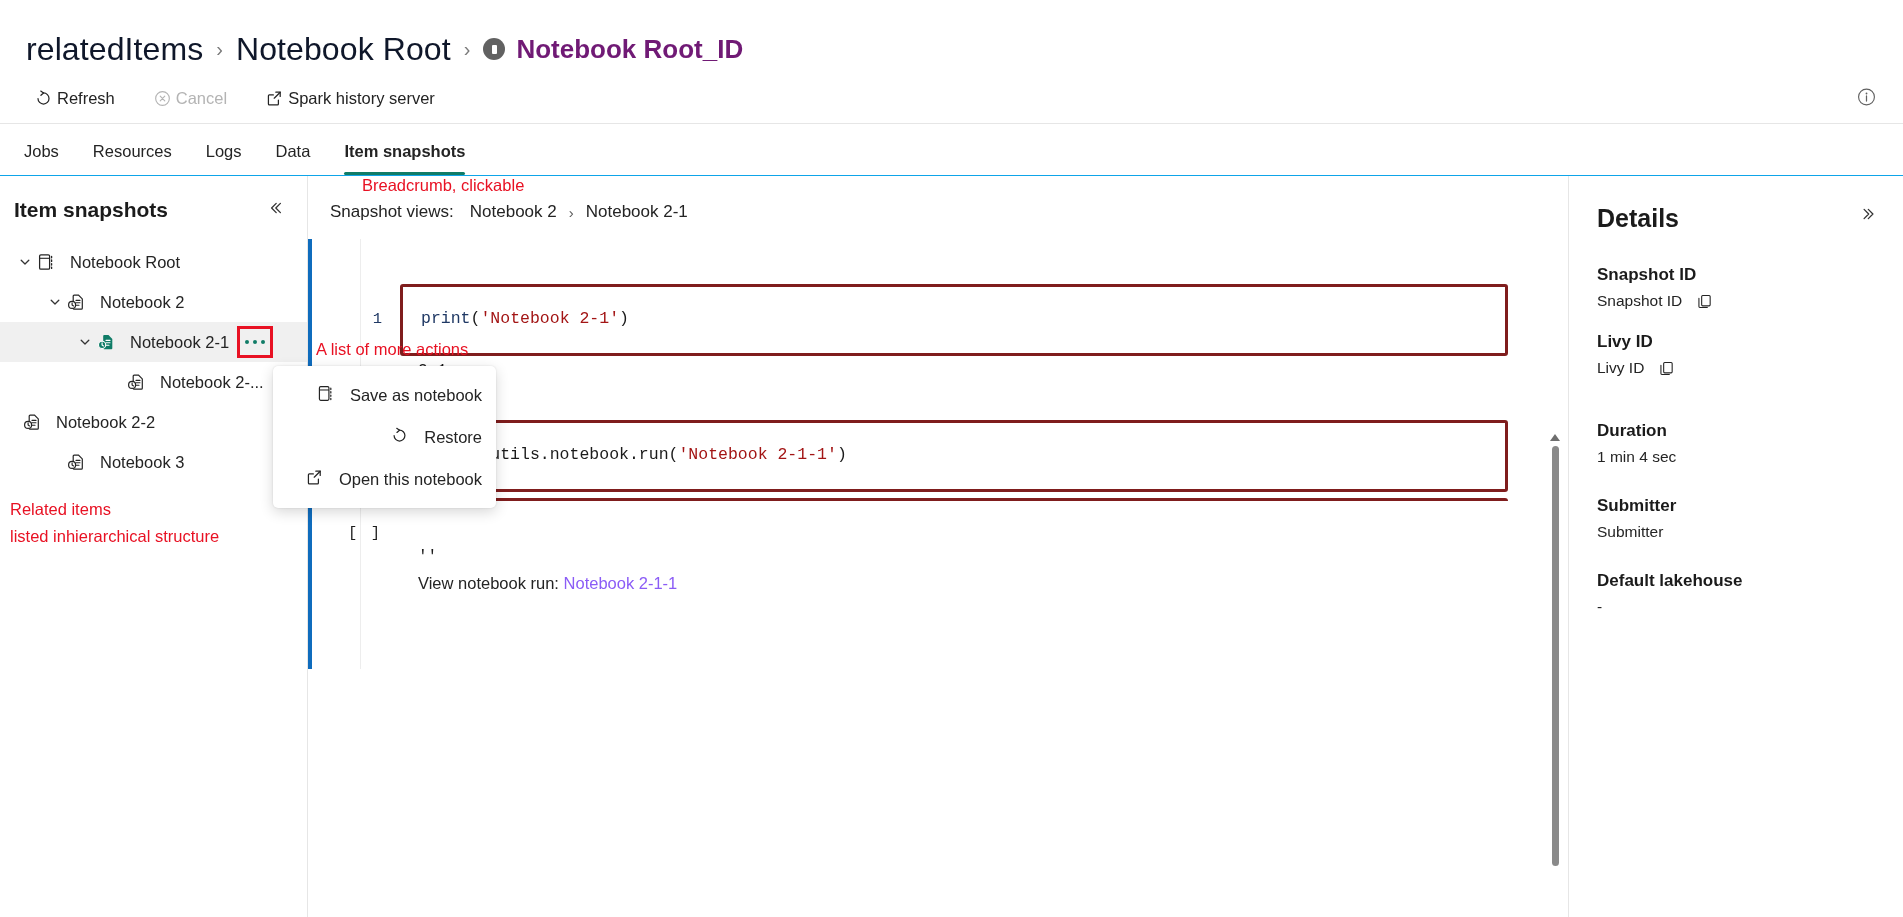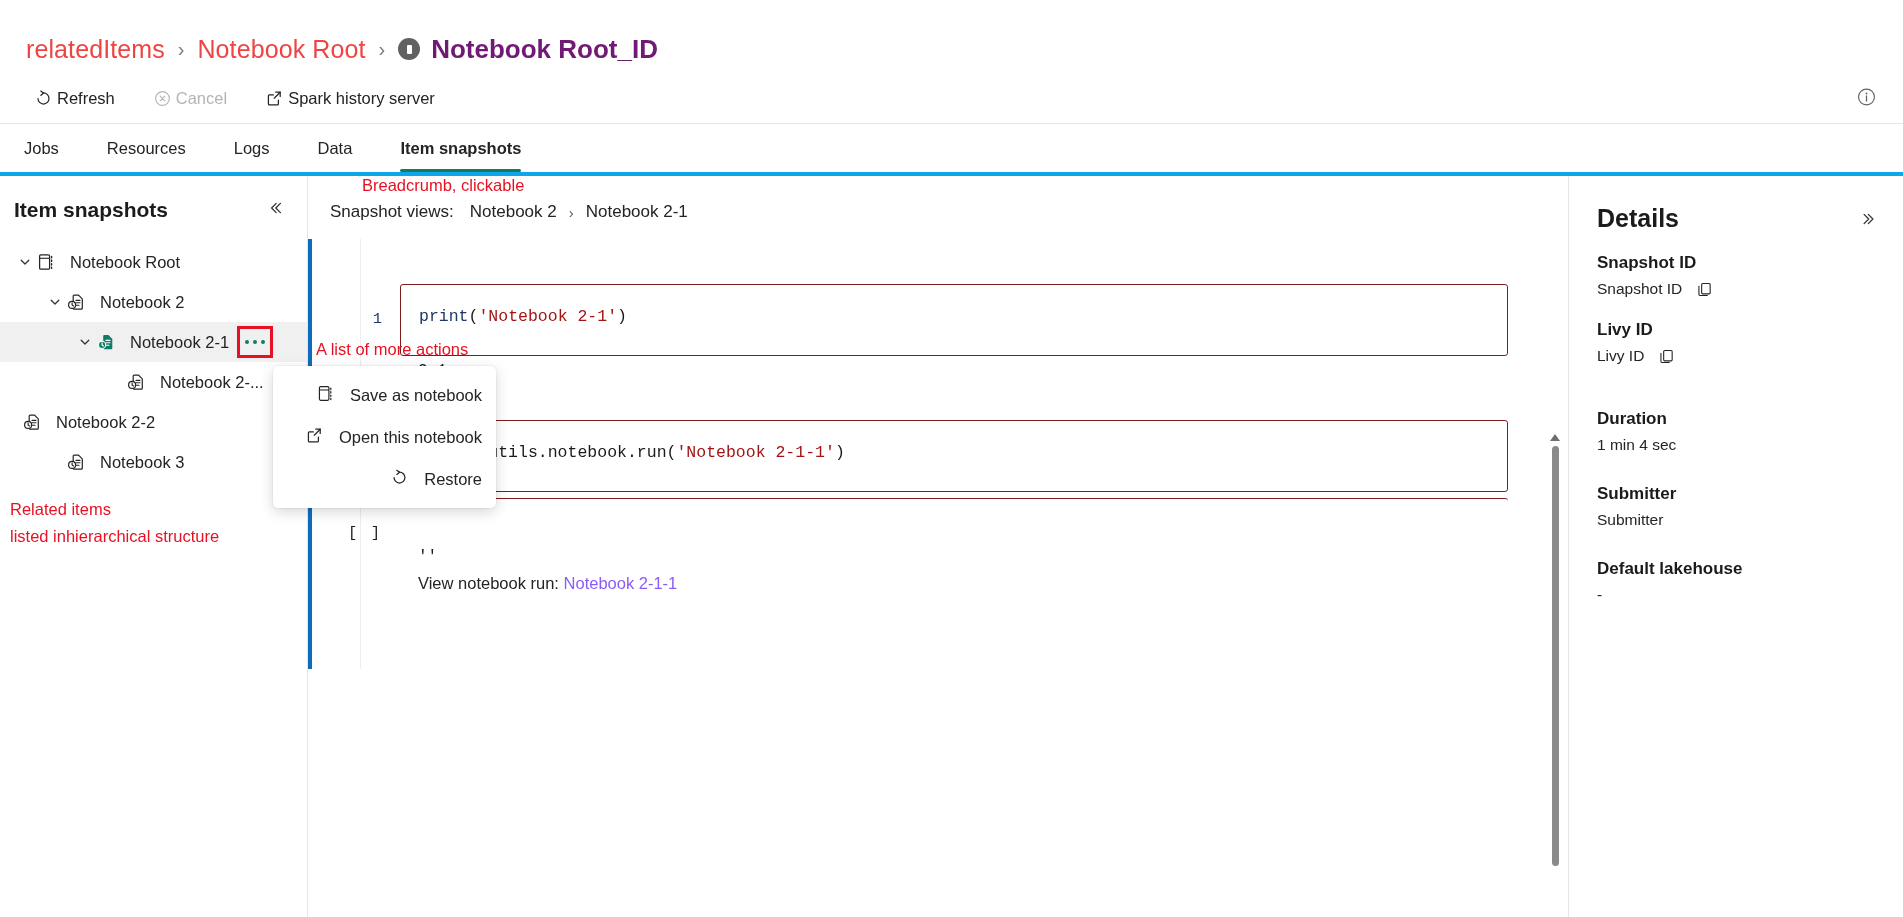--- a/index.html
+++ b/index.html
@@ -12,21 +12,21 @@
     overflow: hidden;
   }
 
   
   .crumb-bar {
     display: flex; align-items: center;
     padding: 24px 0 0 26px;
     height: 74px;
   }
   .crumb-link {
-    font-size: 25px; color: #ef4444; font-weight: 400;
+    font-size: 32px; color: #0f172a; font-weight: 400;
     letter-spacing: .1px; cursor: pointer;
   }
   .crumb-sep {
     font-size: 20px; color: #7a7a7a; margin: 0 13px; user-select: none;
   }
   .crumb-icon {
     width: 22px; height: 22px; border-radius: 50%;
     background: #616161; margin-right: 11px;
     display: inline-flex; align-items: center; justify-content: center;
     flex: 0 0 auto;
@@ -56,22 +56,21 @@
   .cmd-btn svg { display: block; flex: 0 0 auto; }
   .info-icon {
     position: absolute; right: 26px; top: 50%; transform: translateY(-50%);
     cursor: pointer;
   }
 
   
   .tab-bar {
     display: flex; align-items: flex-end;
     height: 52px; padding-left: 10px;
-    border-bottom: 4px solid #0ea5e9;
-    gap: 14px;
+    border-bottom: 1px solid #0ea5e9;
   }
   .tab {
     position: relative; font-size: 16.5px; color: #242424;
     padding: 0 14px 14px; margin-right: 6px; cursor: pointer;
   }
   .tab.active { font-weight: 700; }
   .tab.active::after {
     content: ""; position: absolute; left: 14px; right: 14px; bottom: 0;
     height: 3.5px; background: #107c67; border-radius: 2px;
   }
@@ -166,21 +165,21 @@
     position: relative; margin-bottom: 6px;
   }
   .cell-num {
     width: 92px; flex: 0 0 92px; text-align: right;
     padding-right: 18px; padding-top: 26px;
     font-family: "Liberation Mono", monospace;
     font-size: 15.5px; color: #1f3864;
   }
   .cell-num.empty { color: #1b1b1b; letter-spacing: 2px; }
   .cell-box {
-    flex: 1 1 auto; border: 1px solid #7f1d1d; border-radius: 3px;
+    flex: 1 1 auto; border: 3px solid #7f1d1d; border-radius: 3px;
     min-height: 72px; padding: 22px 18px 18px;
     background: #ffffff; margin-right: 60px;
   }
   .code {
     font-family: "Liberation Mono", monospace;
     font-size: 16.5px; white-space: pre; color: #1b1b1b;
   }
   .tok-fn { color: #1f3864; }
   .tok-str { color: #a31515; }
   .tok-pun { color: #1b1b1b; }
@@ -214,22 +213,22 @@
   }
 
   
   .details {
     width: 335px; flex: 0 0 335px;
     border-left: 1px solid #e6e6e6;
     padding: 28px 24px 0 28px;
     position: relative; background: #ffffff;
   }
   .details-head {
-    display: flex; align-items: flex-end; justify-content: space-between;
-    margin-bottom: 20px;
+    display: flex; align-items: flex-start; justify-content: space-between;
+    margin-bottom: 32px;
   }
   .details-title { font-size: 25px; font-weight: 700; color: #1b1b1b; }
   .expand-btn { cursor: pointer; color: #333; }
   .det-group { margin-bottom: 22px; }
   .det-label {
     font-size: 17px; font-weight: 700; color: #1b1b1b; margin-bottom: 7px;
   }
   .det-value {
     font-size: 15.5px; color: #242424;
     display: flex; align-items: center; gap: 14px;
@@ -526,30 +525,30 @@
         <path d="M3.6 6.3h10" stroke="#242424" stroke-width="1.1"></path>
         <path d="M15.6 4.4v1.4M15.6 8v1.4M15.6 11.6V13M15.6 15.2v1.2" stroke="#242424" stroke-width="1.3" stroke-linecap="round"></path>
       </svg>
     </span>
     <span>Save as notebook</span>
   </div>
 
   <div class="ctx-item">
     <span>
       <svg width="19" height="19" viewBox="0 0 20 20" fill="none">
+        <path d="M10 4.4A5.7 5.7 0 1 1 4.3 10.1" stroke="#242424" stroke-width="1.3" stroke-linecap="round"></path>
+        <path d="M10 4.4 7.1 2.4M10 4.4 7.3 6.8" stroke="#242424" stroke-width="1.3" stroke-linecap="round"></path>
+      </svg>
+    </span>
+    <span>Restore</span>
+  </div>
+
+  <div class="ctx-item">
+    <span>
+      <svg width="19" height="19" viewBox="0 0 20 20" fill="none">
         <path d="M11.4 3.3H16v4.6" stroke="#242424" stroke-width="1.3" stroke-linecap="round" stroke-linejoin="round"></path>
         <path d="M16 3.4 9.7 9.7" stroke="#242424" stroke-width="1.3" stroke-linecap="round"></path>
         <path d="M14.1 11.6v4.1a1 1 0 0 1-1 1H4.6a1 1 0 0 1-1-1V7.2a1 1 0 0 1 1-1h4.2" stroke="#242424" stroke-width="1.3" stroke-linecap="round" stroke-linejoin="round"></path>
       </svg>
     </span>
     <span>Open this notebook</span>
   </div>
-
-  <div class="ctx-item">
-    <span>
-      <svg width="19" height="19" viewBox="0 0 20 20" fill="none">
-        <path d="M10 4.4A5.7 5.7 0 1 1 4.3 10.1" stroke="#242424" stroke-width="1.3" stroke-linecap="round"></path>
-        <path d="M10 4.4 7.1 2.4M10 4.4 7.3 6.8" stroke="#242424" stroke-width="1.3" stroke-linecap="round"></path>
-      </svg>
-    </span>
-    <span>Restore</span>
-  </div>
 </div>
 
 </body></html>

